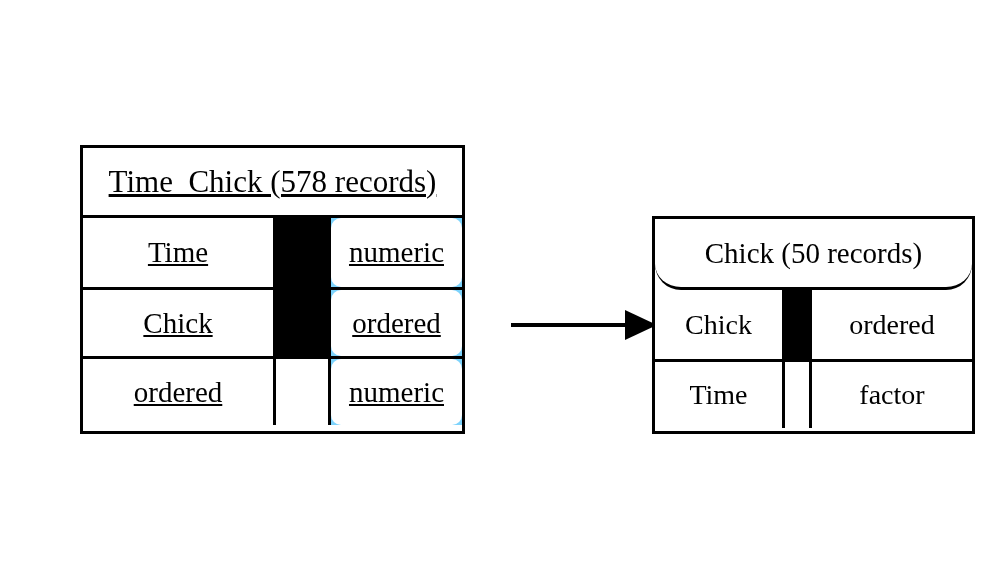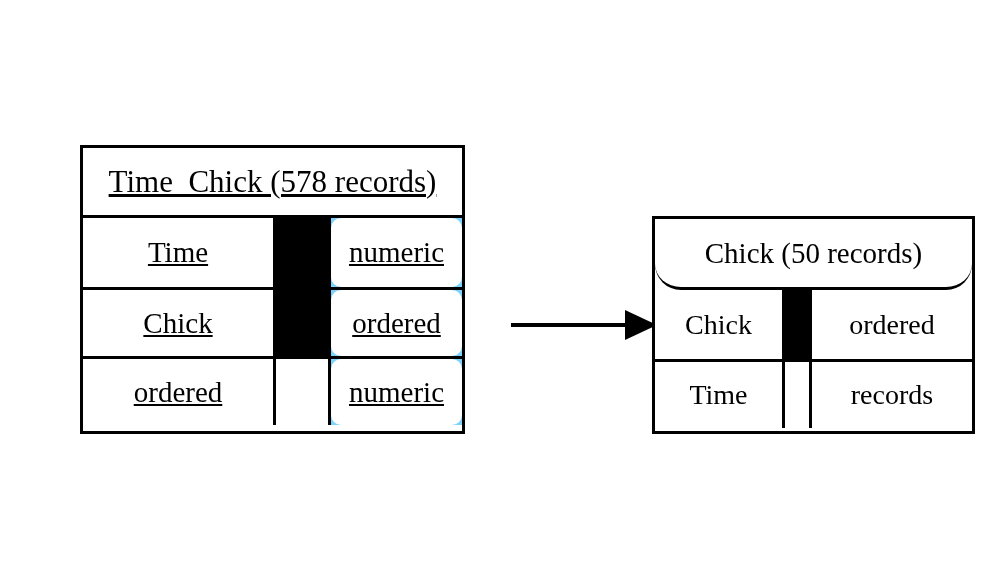--- a/index.html
+++ b/index.html
@@ -178,17 +178,17 @@
 
     <div class="field-row">
       <div class="field-name">Chick</div>
       <div class="field-key keyed"></div>
       <div class="field-type">ordered</div>
     </div>
 
     <div class="field-row">
       <div class="field-name">Time</div>
       <div class="field-key"></div>
-      <div class="field-type">records</div>
+      <div class="field-type">factor</div>
     </div>
   </div>
 
 </div>
 
 </body></html>

